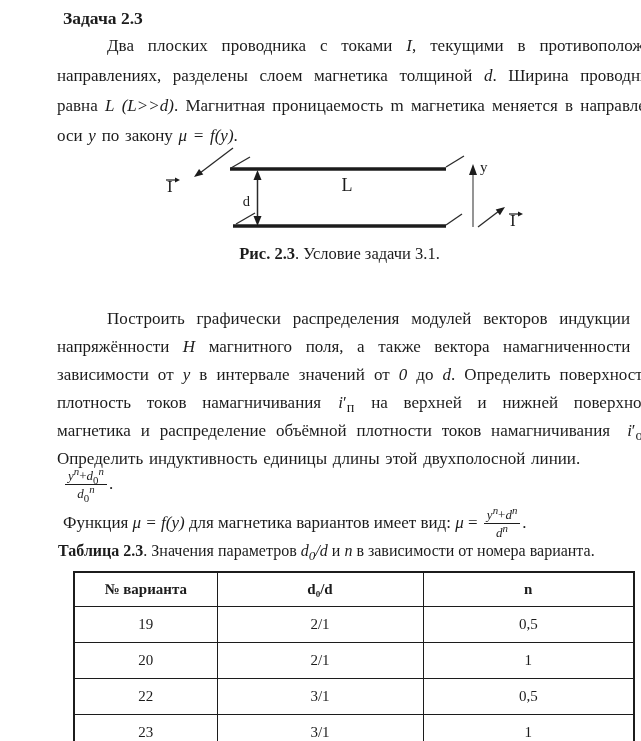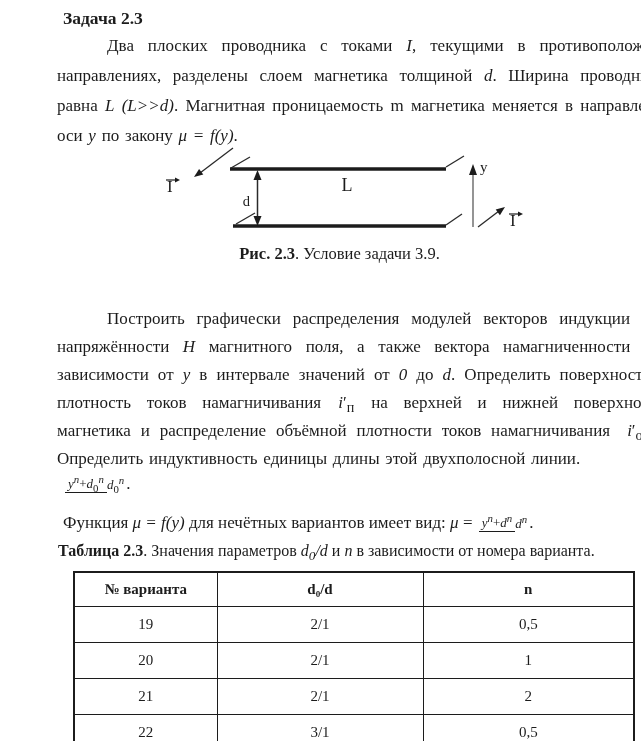--- a/index.html
+++ b/index.html
@@ -19,21 +19,21 @@
   sub,sup { line-height:0; }
   #figure { position:absolute; left:0; top:140px; }
   .fig-caption { position:absolute; left:0; top:244px; width:641px; text-align:center; font-size:16.5px; }
   .formula-row {
     position:absolute; left:63px; height:42px; display:flex; align-items:center;
     font-size:17px; white-space:pre-wrap;
   }
   #formula-even { top:463px; }
   #formula-odd  { top:502px; }
   .frac {
-    display:inline-flex; align-items:center;
+    display:inline-flex; flex-direction:column; align-items:center;
     font-size:13px; margin:16px 2px; vertical-align:middle;
   }
   .frac .num { border-bottom:1px solid #1c1c1c; padding:0 3px 1px; line-height:15px; }
   .frac .den { padding-top:1px; line-height:15px; }
   .table-caption { position:absolute; left:58px; top:542px; font-size:16px; }
   table.variants {
     position:absolute; left:73px; top:571px; width:560px;
     border-collapse:collapse; table-layout:fixed; text-align:center;
     font-size:15px; border:2px solid #1c1c1c;
   }
@@ -91,34 +91,34 @@
       <line x1="478" y1="87" x2="499" y2="71" stroke="#2a2a2a" stroke-width="1.3"></line>
       <polygon points="505,67 499.9,75.2 495.7,69.6" fill="#1c1c1c"></polygon>
     </g>
     <g>
       <line x1="509" y1="74" x2="519" y2="74" stroke="#1c1c1c" stroke-width="1.2"></line>
       <polygon points="523,74 518,71.6 518,76.4" fill="#1c1c1c"></polygon>
       <text x="510" y="86" font-size="17">I</text>
     </g>
   </svg>
 
-  <p class="fig-caption"><span style="font-weight: bold; margin-left: 38px;">Рис. 2.3</span><span>. Условие задачи 3.9.</span></p>
+  <p class="fig-caption"><span style="font-weight: bold; margin-left: 38px;">Рис. 2.3</span><span>. Условие задачи 3.1.</span></p>
 
   <p id="para2" class="para"><span>Построить графически распределения модулей векторов индукции </span><span style="font-style: italic;">B</span><span> и напряжённости </span><span style="font-style: italic;">H</span><span> магнитного поля, а также вектора намагниченности </span><span style="font-style: italic;">J</span><span> в зависимости от </span><span style="font-style: italic;">y</span><span> в интервале значений от </span><span style="font-style: italic;">0</span><span> до </span><span style="font-style: italic;">d</span><span>. Определить поверхностную плотность токов намагничивания  </span><span style="font-style: italic;">i</span><span>′</span><sub>п</sub><span>  на верхней и нижней поверхностях магнетика и распределение объёмной плотности токов намагничивания  </span><span style="font-style: italic;">i</span><span>′</span><sub>об</sub><span>(</span><span style="font-style: italic;">y</span><span>). Определить индуктивность единицы длины этой двухполосной линии.</span></p>
 
   <div id="formula-even" class="formula-row">
     <span class="frac">
       <span class="num"><span style="font-style: italic;">y</span><sup style="font-style: italic;">n</sup><span>+</span><span style="font-style: italic;">d</span><sub>0</sub><sup style="font-style: italic;">n</sup></span>
       <span class="den"><span style="font-style: italic;">d</span><sub>0</sub><sup style="font-style: italic;">n</sup></span>
     </span>
     <span>.</span>
   </div>
 
   <div id="formula-odd" class="formula-row">
-    <span><span>Функция </span><span style="font-style: italic;">μ = f(y)</span><span> для нечётных вариантов имеет вид: </span><span style="font-style: italic;">μ</span><span> = </span></span>
+    <span><span>Функция </span><span style="font-style: italic;">μ = f(y)</span><span> для магнетика вариантов имеет вид: </span><span style="font-style: italic;">μ</span><span> = </span></span>
     <span class="frac">
       <span class="num"><span style="font-style: italic;">y</span><sup style="font-style: italic;">n</sup><span>+</span><span style="font-style: italic;">d</span><sup style="font-style: italic;">n</sup></span>
       <span class="den"><span style="font-style: italic;">d</span><sup style="font-style: italic;">n</sup></span>
     </span>
     <span>.</span>
   </div>
 
   <p class="table-caption"><span style="font-weight: bold;">Таблица 2.3</span><span>. Значения параметров </span><span style="font-style: italic;">d</span><sub style="font-style: italic;">0</sub><span style="font-style: italic;">/</span><span style="font-style: italic;">d</span><span> и </span><span style="font-style: italic;">n</span><span> в зависимости от номера варианта.</span></p>
 
   <table class="variants">
@@ -139,25 +139,20 @@
           <td>19</td>
           <td>2/1</td>
           <td>0,5</td>
         </tr>
       <tr>
           <td>20</td>
           <td>2/1</td>
           <td>1</td>
         </tr>
       <tr>
-          <td>21</td>
-          <td>2/1</td>
-          <td>2</td>
-        </tr>
-      <tr>
           <td>22</td>
           <td>3/1</td>
           <td>0,5</td>
         </tr>
       <tr>
           <td>23</td>
           <td>3/1</td>
           <td>1</td>
         </tr>
       <tr>

